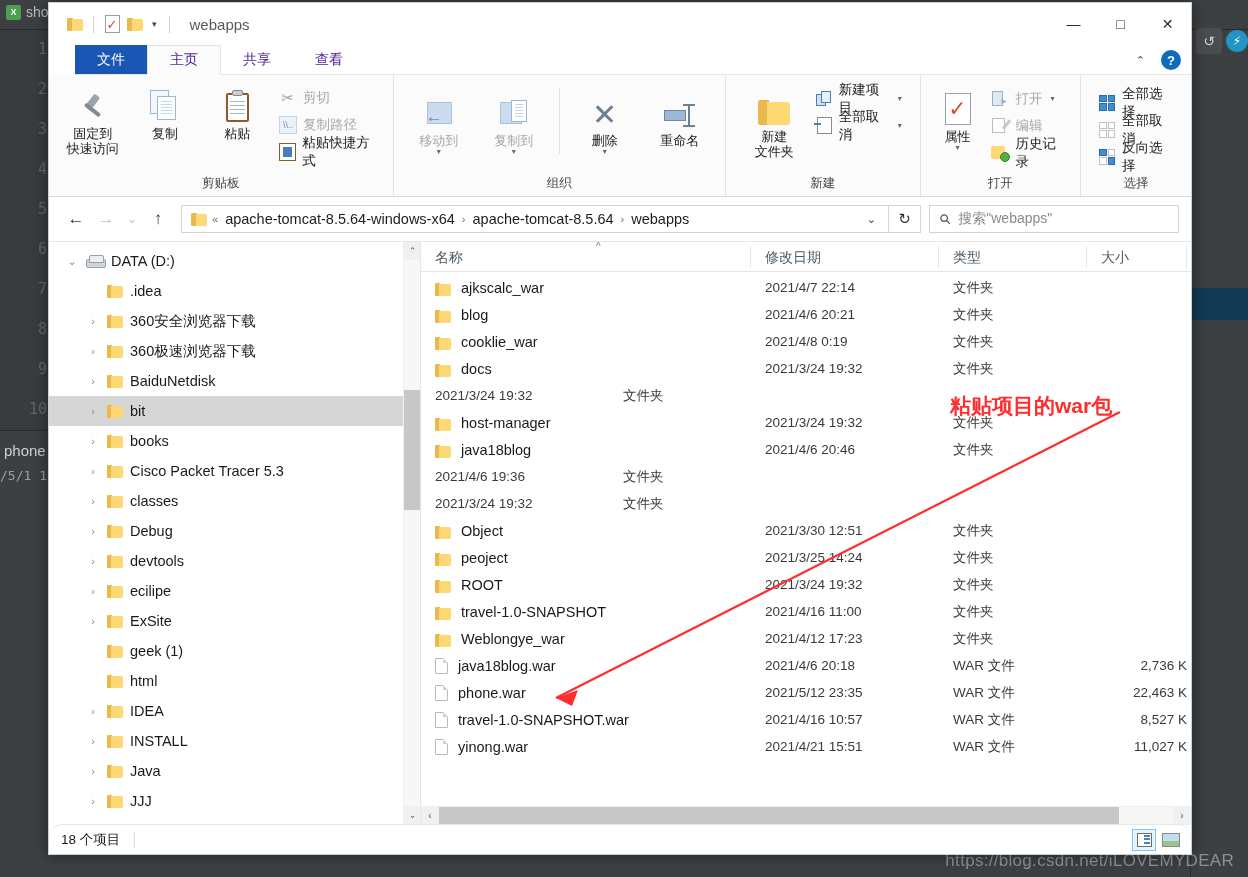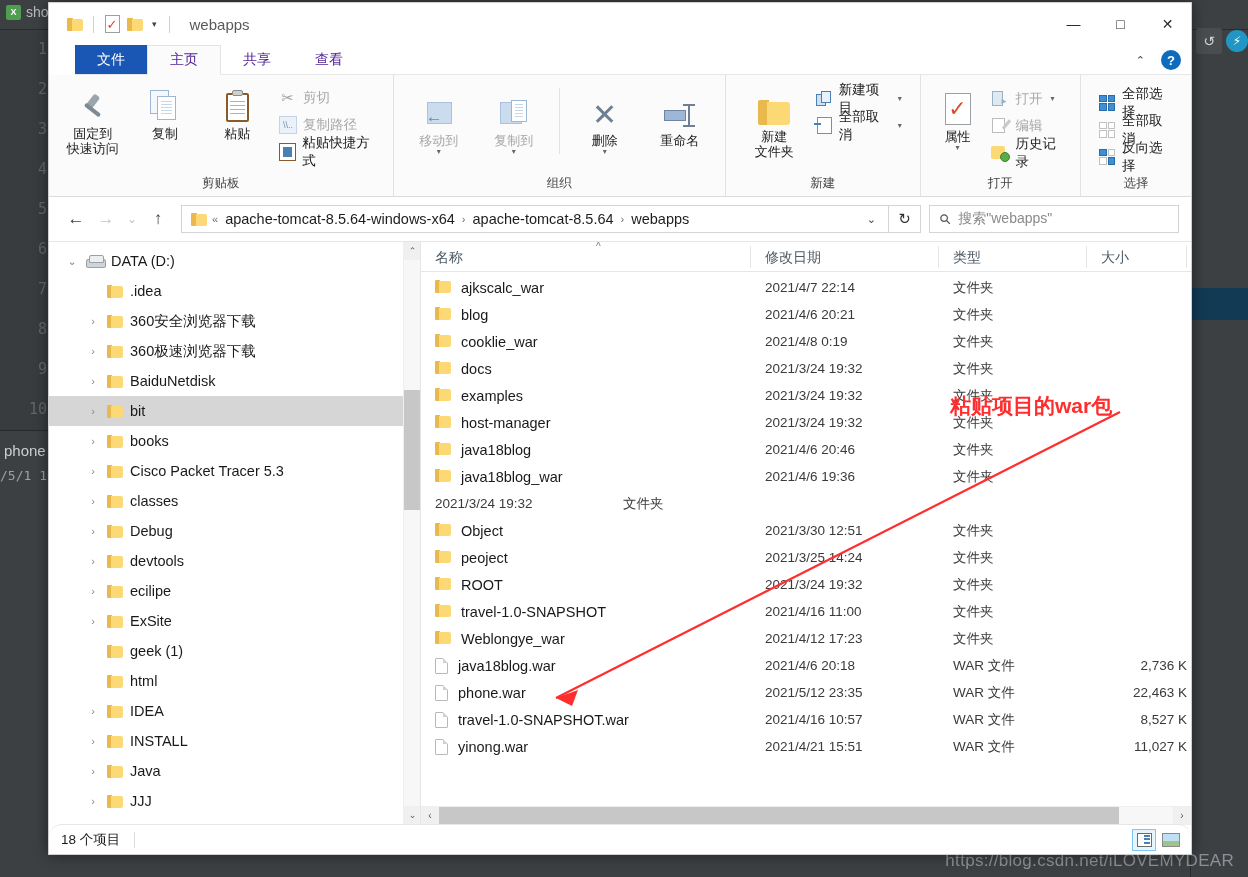--- a/index.html
+++ b/index.html
@@ -377,21 +377,21 @@
   .col:last-child { border-right: none; }
   #col-name { width: 330px; }
   #col-date { width: 188px; }
   #col-type { width: 148px; }
   #col-size { width: 100px; }
   #sort-arrow {
     position: absolute; left: 175px; top: -1px; font-size: 10px; color: #6b7b8a;
   }
   #rows { flex: 1; overflow: hidden; padding-top: 2px; }
   .row { height: 27px; display: flex; align-items: center; font-size: 14.5px; color: #1a1a1a; }
-  .cell-name { width: 330px; display: flex; align-items: flex-start; gap: 10px; padding-left: 14px; }
+  .cell-name { width: 330px; display: flex; align-items: flex-end; gap: 10px; padding-left: 14px; }
   .cell-date { width: 188px; padding-left: 14px; color: #3a3a3a; font-size: 13.5px; }
   .cell-type { width: 148px; padding-left: 14px; color: #3a3a3a; font-size: 13.5px; }
   .cell-size { width: 100px; text-align: right; padding-right: 0px; color: #3a3a3a; font-size: 13.5px; }
   .fi-folder { width: 16px; height: 13px; position: relative; flex: none; }
   .fi-folder::before { content:""; position:absolute; left:0; top:0; width:5px; height:13px; background:#e9b94e; border-radius:1px 0 0 1px; }
   .fi-folder::after { content:""; position:absolute; left:4px; top:1px; width:12px; height:12px; background:#fcd975; border-radius:0 2px 2px 0; }
   .fi-file {
     width: 13px; height: 16px; background: #fff; border: 1px solid #b9b9b9;
     flex: none; position: relative; border-radius: 1px;
   }
@@ -915,24 +915,20 @@
           <div class="row">
             <span class="cell-name">
               <span class="fi-folder"></span>
               <span>docs</span>
             </span>
             <span class="cell-date">2021/3/24 19:32</span>
             <span class="cell-type">文件夹</span>
             <span class="cell-size"></span>
           </div>
           <div class="row">
-            <span class="cell-name">
-              <span class="fi-folder"></span>
-              <span>examples</span>
-            </span>
             <span class="cell-date">2021/3/24 19:32</span>
             <span class="cell-type">文件夹</span>
             <span class="cell-size"></span>
           </div>
           <div class="row">
             <span class="cell-name">
               <span class="fi-folder"></span>
               <span>host-manager</span>
             </span>
             <span class="cell-date">2021/3/24 19:32</span>
@@ -942,24 +938,20 @@
           <div class="row">
             <span class="cell-name">
               <span class="fi-folder"></span>
               <span>java18blog</span>
             </span>
             <span class="cell-date">2021/4/6 20:46</span>
             <span class="cell-type">文件夹</span>
             <span class="cell-size"></span>
           </div>
           <div class="row">
-            <span class="cell-name">
-              <span class="fi-folder"></span>
-              <span>java18blog_war</span>
-            </span>
             <span class="cell-date">2021/4/6 19:36</span>
             <span class="cell-type">文件夹</span>
             <span class="cell-size"></span>
           </div>
           <div class="row">
             <span class="cell-date">2021/3/24 19:32</span>
             <span class="cell-type">文件夹</span>
             <span class="cell-size"></span>
           </div>
           <div class="row">

